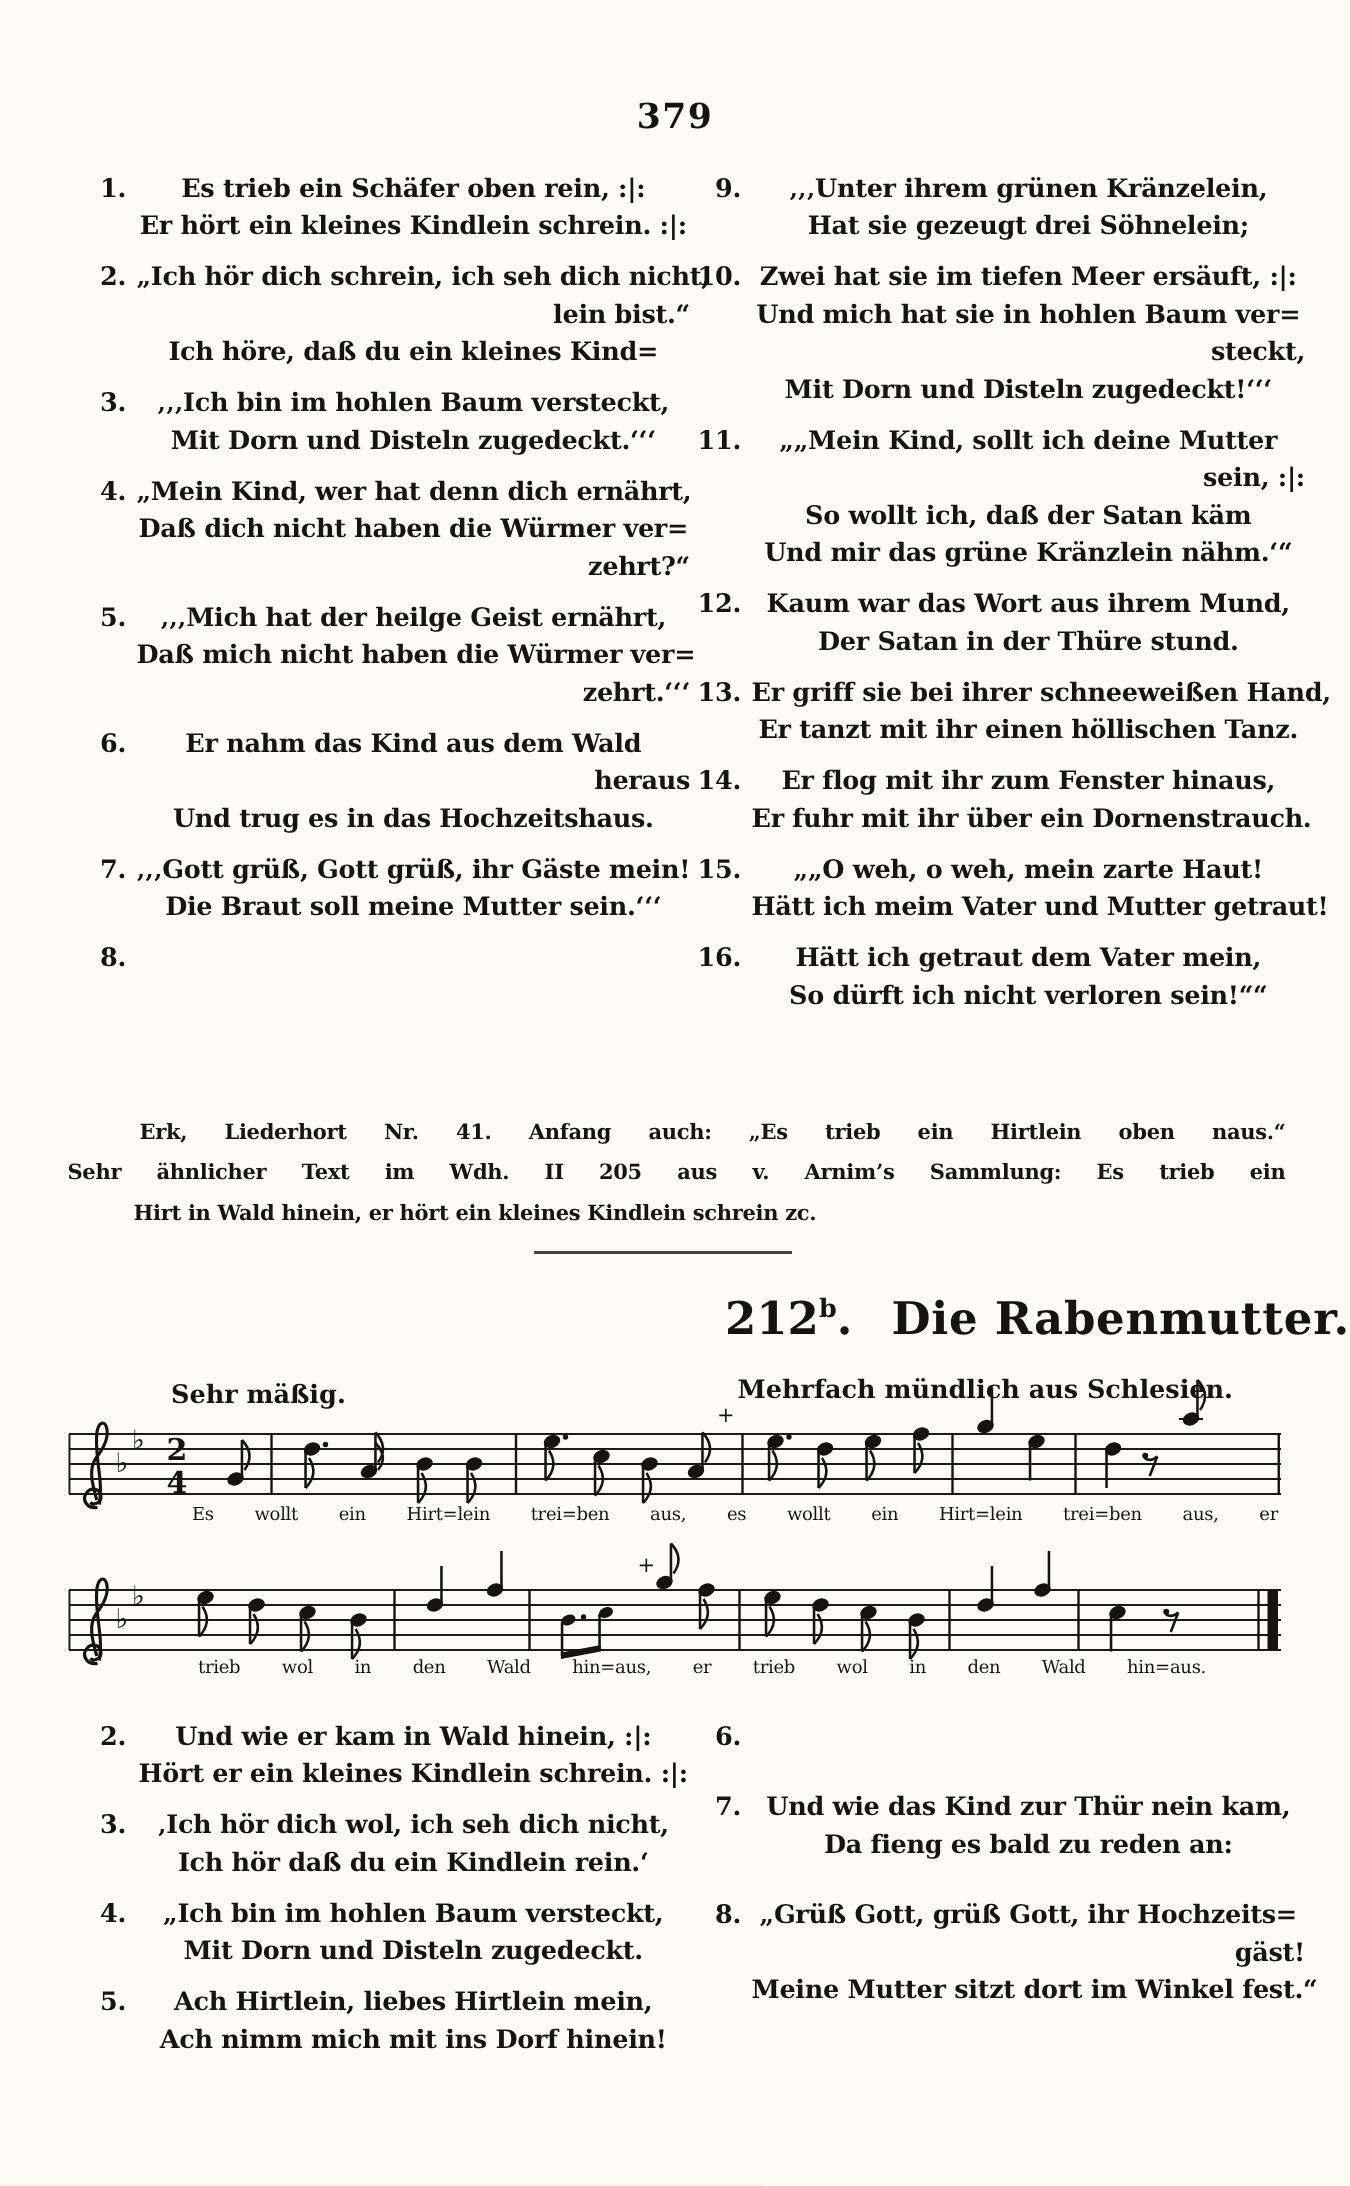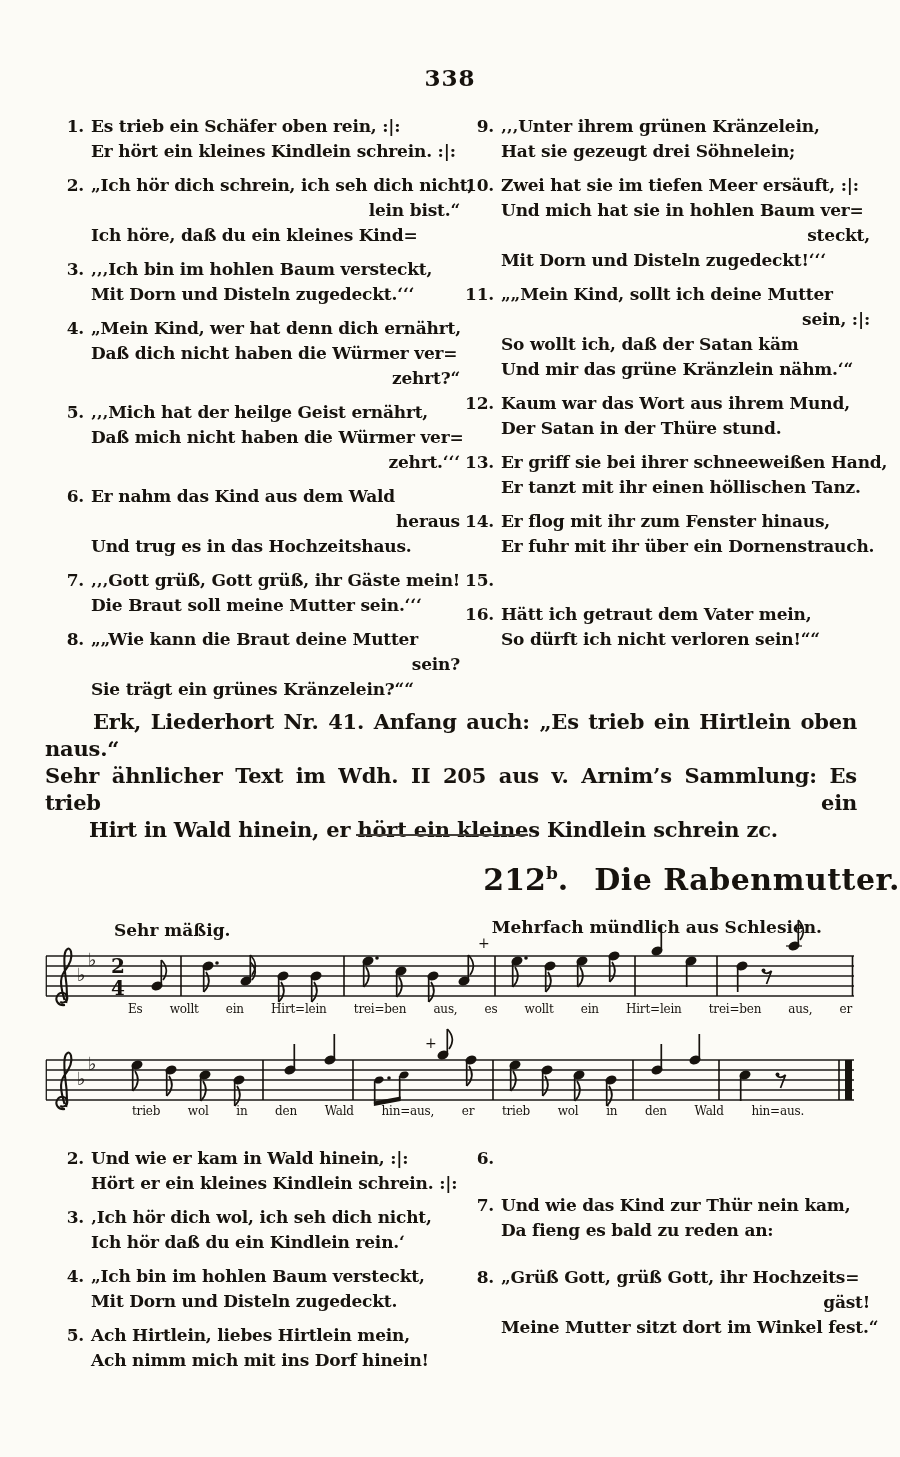--- a/index.html
+++ b/index.html
@@ -10,23 +10,23 @@
   .col{position:absolute;width:412px;}
   .colA-left{left:48px;top:114px;}
   .colA-right{left:458px;top:114px;}
   .colB-left{left:48px;top:1146px;}
   .colB-right{left:458px;top:1146px;}
   .verse{display:flex;margin-bottom:9px;font-size:17px;line-height:25px;
          font-weight:bold;letter-spacing:-0.2px;}
   .loose .verse{margin-bottom:22px;}
   .vnum{flex:none;width:36px;text-align:right;padding-right:7px;}
   .vbody{flex:1;min-width:0;}
-  .vline{white-space:nowrap;}
+  .vline{white-space:nowrap;text-align:center;}
   .vline.vr{text-align:right;}
-  .note{position:absolute;left:45px;top:708px;width:812px;font-size:21px;
+  .note{position:absolute;left:45px;top:742px;width:812px;font-size:14px;
         line-height:27px;font-weight:bold;letter-spacing:-0.2px;}
   .note-line{text-align:justify;text-align-last:justify;}
   .note-line:first-child{text-indent:48px;}
   .note-line:last-child{text-align-last:left;margin-left:44px;}
   .divider{position:absolute;left:356px;top:834px;width:172px;border-top:2px solid #44403a;}
   .title{position:absolute;top:862px;left:0;width:100%;text-align:right;
          font-size:30px;font-weight:bold;}
   .title sup{font-size:17px;}
   .title .tname{margin-left:26px;letter-spacing:0.5px;}
   .tempo{position:absolute;left:114px;top:920px;font-size:17px;font-weight:bold;}
@@ -41,21 +41,21 @@
   .lyrics{position:absolute;font-weight:normal;font-size:12px;letter-spacing:-0.2px;
           text-align:justify;text-align-last:justify;}
   .ly1{left:128px;top:1002px;width:724px;}
   .ly2{left:116px;top:1104px;width:672px;margin-left:16px;}
 </style>
 </head>
 <body>
 
 <div class="page">
 
-  <div class="pagenum">338</div>
+  <div class="pagenum">379</div>
 
   <div class="col colA-left">
       <div class="verse">
         <span class="vnum">1.</span>
         <div class="vbody">
           <div class="vline">Es trieb ein Schäfer oben rein, :|:</div>
           <div class="vline">Er hört ein kleines Kindlein schrein. :|:</div>
         </div>
       </div>
       <div class="verse">
@@ -99,25 +99,20 @@
       </div>
       <div class="verse">
         <span class="vnum">7.</span>
         <div class="vbody">
           <div class="vline">‚‚‚Gott grüß, Gott grüß, ihr Gäste mein!</div>
           <div class="vline">Die Braut soll meine Mutter sein.‘‘‘</div>
         </div>
       </div>
       <div class="verse">
         <span class="vnum">8.</span>
-        <div class="vbody">
-          <div class="vline">„„Wie kann die Braut deine Mutter</div>
-          <div class="vline vr">sein?</div>
-          <div class="vline">Sie trägt ein grünes Kränzelein?““</div>
-        </div>
       </div>
     </div>
   <div class="col colA-right">
       <div class="verse">
         <span class="vnum">9.</span>
         <div class="vbody">
           <div class="vline">‚‚‚Unter ihrem grünen Kränzelein,</div>
           <div class="vline">Hat sie gezeugt drei Söhnelein;</div>
         </div>
       </div>
@@ -155,20 +150,24 @@
       </div>
       <div class="verse">
         <span class="vnum">14.</span>
         <div class="vbody">
           <div class="vline">Er flog mit ihr zum Fenster hinaus,</div>
           <div class="vline">Er fuhr mit ihr über ein Dornenstrauch.</div>
         </div>
       </div>
       <div class="verse">
         <span class="vnum">15.</span>
+        <div class="vbody">
+          <div class="vline">„„O weh, o weh, mein zarte Haut!</div>
+          <div class="vline">Hätt ich meim Vater und Mutter getraut!</div>
+        </div>
       </div>
       <div class="verse">
         <span class="vnum">16.</span>
         <div class="vbody">
           <div class="vline">Hätt ich getraut dem Vater mein,</div>
           <div class="vline">So dürft ich nicht verloren sein!““</div>
         </div>
       </div>
     </div>
 

